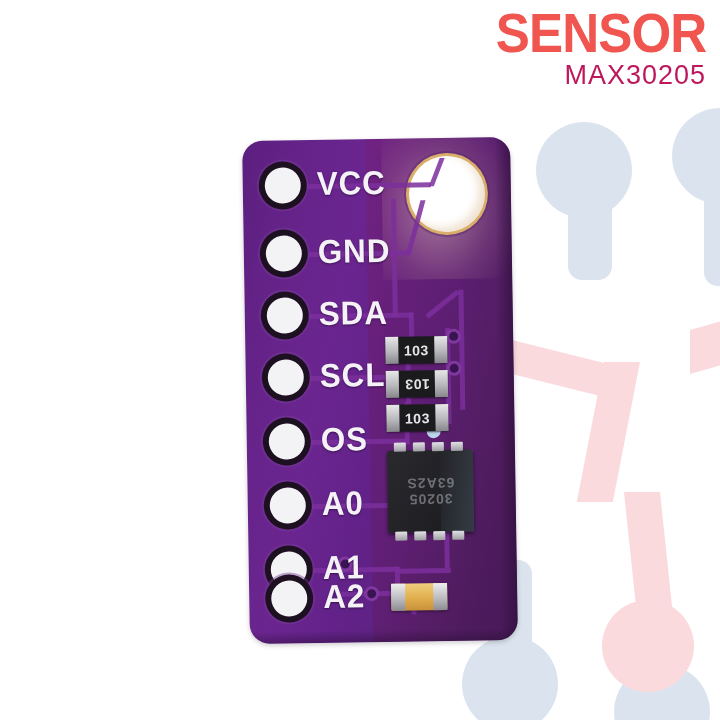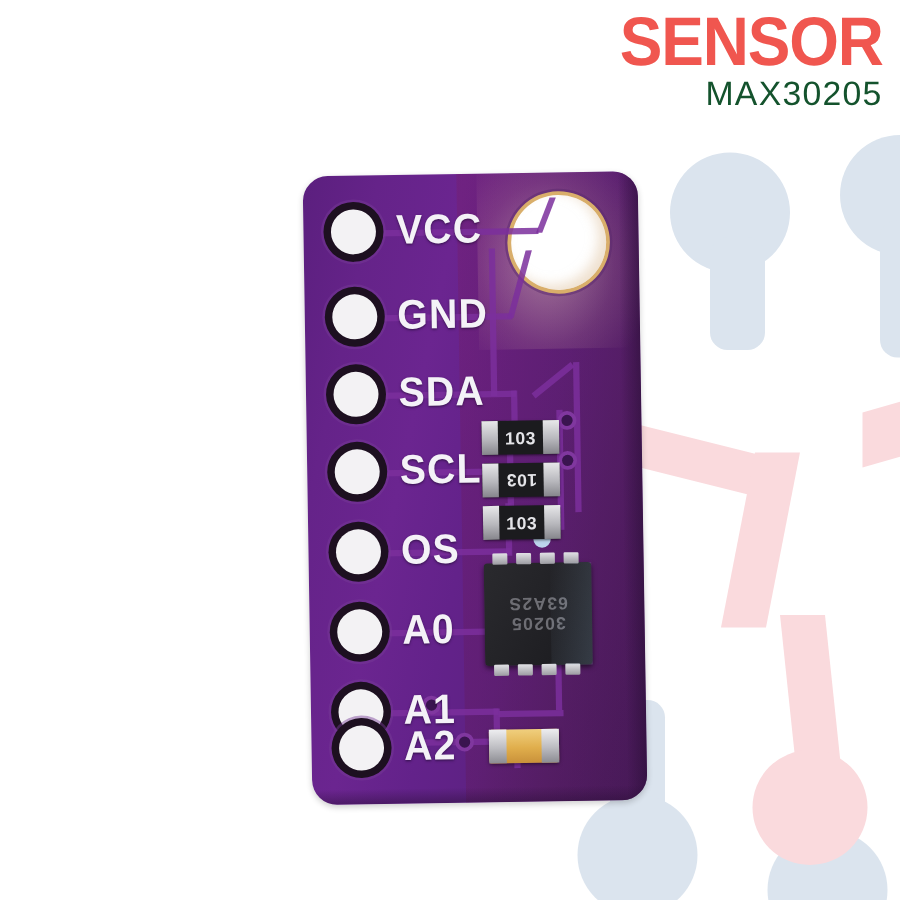--- a/index.html
+++ b/index.html
@@ -60,21 +60,21 @@
     transform: scaleX(0.93);
     transform-origin: right center;
     white-space: nowrap;
   }
   .title-sub {
     font-family: "Liberation Sans", sans-serif;
     font-weight: 400;
     font-size: 27px;
     line-height: 30px;
     letter-spacing: 1px;
-    color: #14532d;
+    color: #be185d;
     white-space: nowrap;
     margin-top: -2px;
   }
 
   
   .pcb {
     position: absolute;
     left: 246px;
     top: 139px;
     width: 268px;

